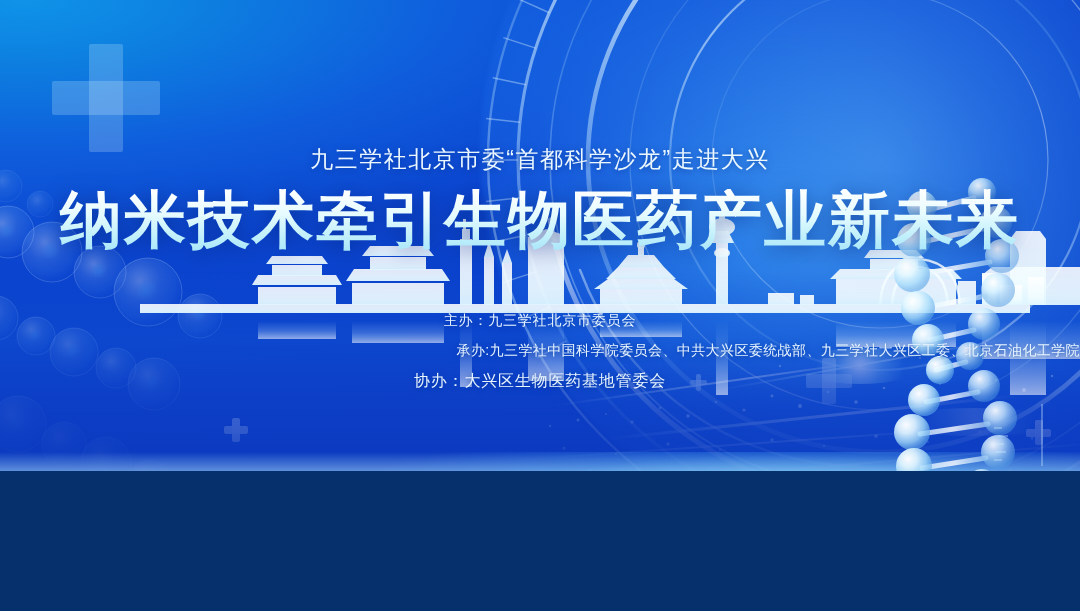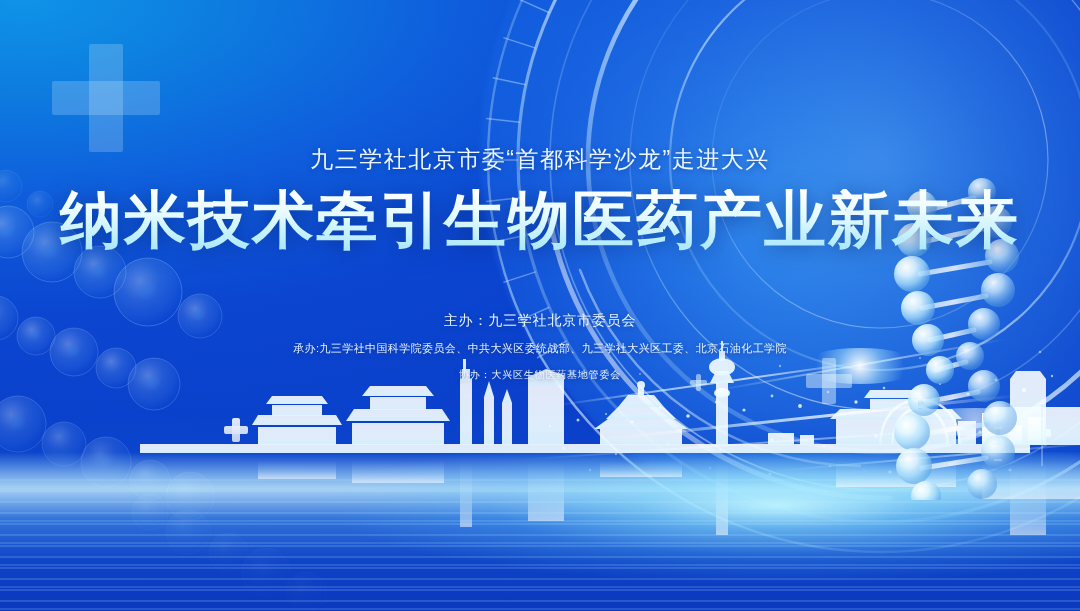--- a/index.html
+++ b/index.html
@@ -8,21 +8,21 @@
     padding: 0;
     background: #06306b;
   }
   body {
     font-family: "Liberation Sans", "DejaVu Sans", sans-serif;
   }
 
   #stage {
     position: relative;
     width: 1080px;
-    height: 611px;
+    height: 471px;
     overflow: hidden;
     background: #ec4899;
   }
 
   
   .bg-base {
     position: absolute;
     inset: 0;
     background:
       radial-gradient(120% 95% at 2% 0%,   #0f93e8 0%, #0d7fe0 14%, #0f5ddc 34%, #0b45d0 55%, #0a3cc6 100%),
@@ -158,22 +158,22 @@
     filter: drop-shadow(0 3px 10px rgba(5,35,115,0.55));
     font-family: "DejaVu Sans", "Liberation Sans", sans-serif;
   }
   .org-lines {
     margin-top: 62px;
     color: #e7f5ff;
     text-shadow: 0 1px 5px rgba(6,40,120,0.5);
   }
   .org-line { line-height: 1; margin: 0; }
   .org-line.l1 { font-size: 14px; letter-spacing: 0.8px; margin-bottom: 16px; }
-  .org-line.l2 { font-size: 11px; letter-spacing: 0.4px; margin-bottom: 16px; }
-  .org-line.l3 { font-size: 10px; letter-spacing: 0.8px; }
+  .org-line.l2 { font-size: 14px; letter-spacing: 0.4px; margin-bottom: 16px; text-align: right; }
+  .org-line.l3 { font-size: 16px; letter-spacing: 0.8px; }
 </style>
 </head>
 <body>
 
 <div id="stage">
 
   <div class="bg-base"></div>
   <div class="bg-topright-glow"></div>
 
   <svg class="rings" viewBox="0 0 820 820">

